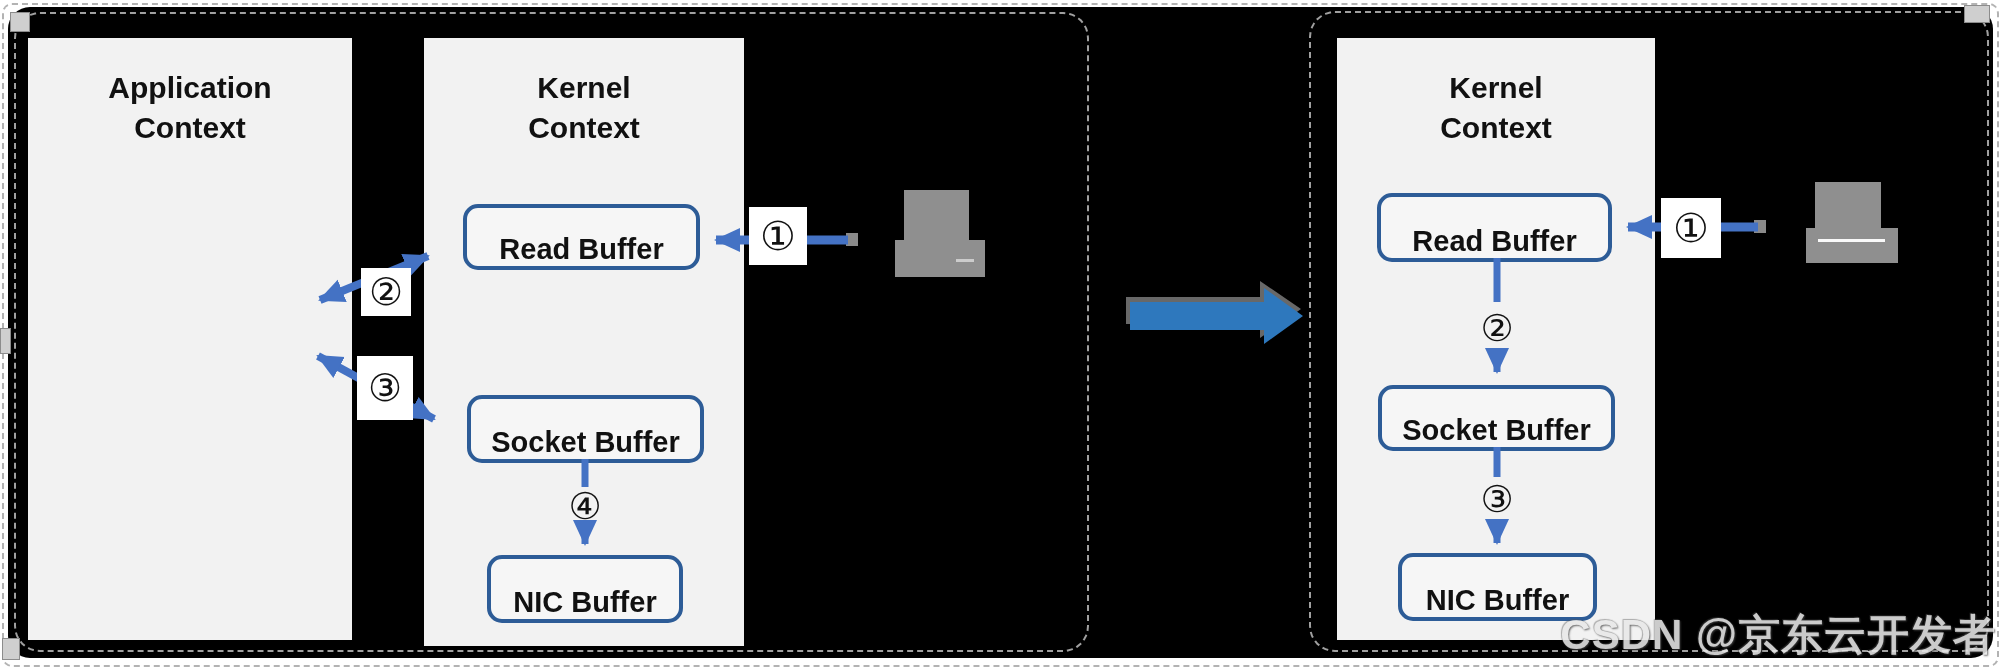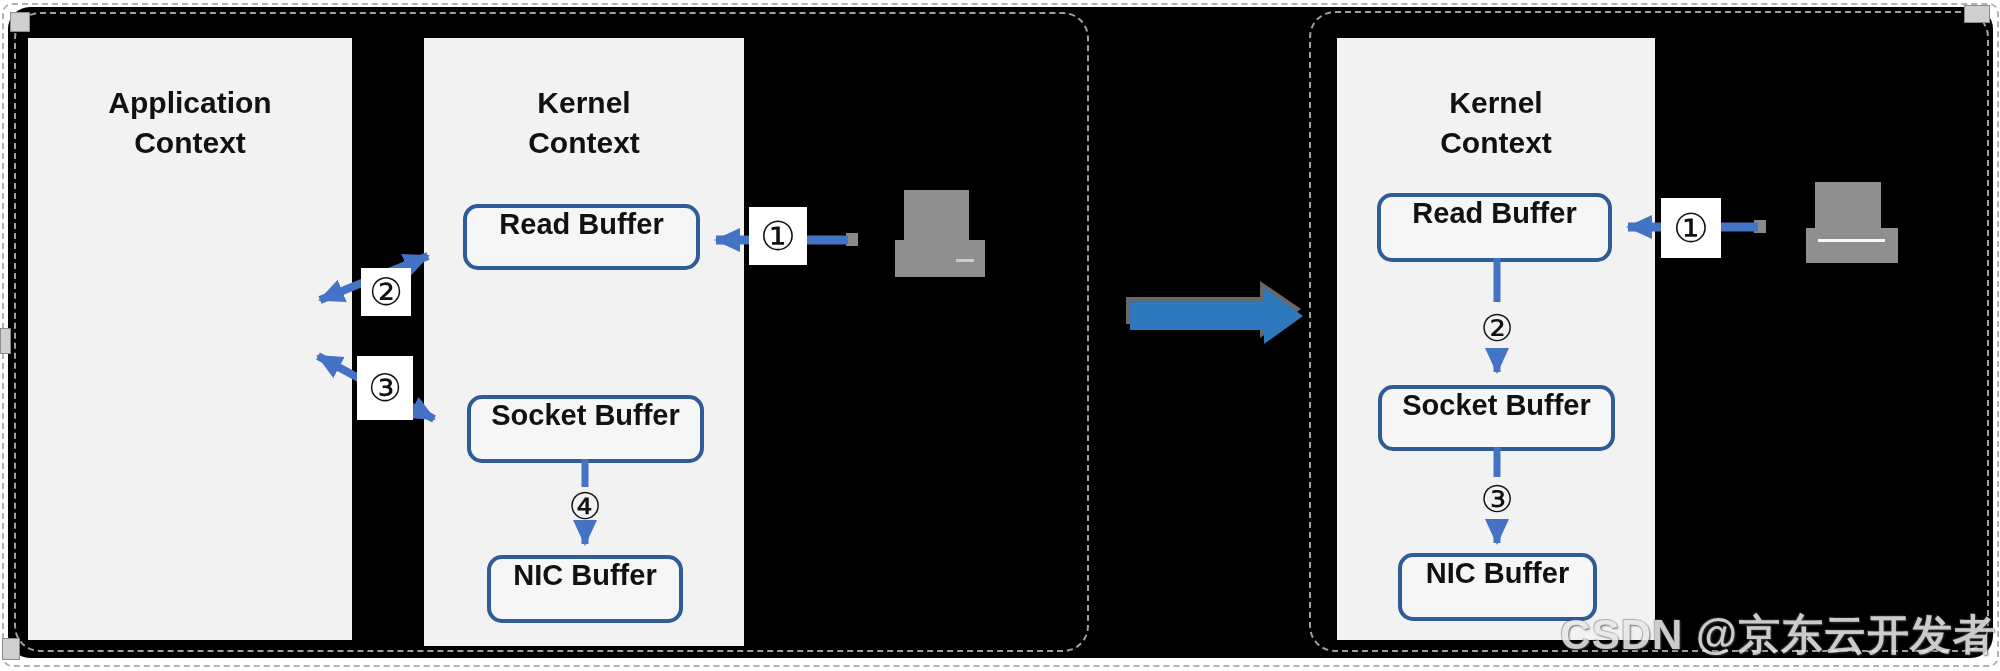--- a/index.html
+++ b/index.html
@@ -12,24 +12,24 @@
   .canvas{position:relative;width:2000px;height:671px;background:var(--page-bg);overflow:hidden;
           font-family:"Liberation Sans","DejaVu Sans",sans-serif;}
   .abs{position:absolute;}
   .black-slide{left:8px;top:7px;width:1985px;height:651px;border-radius:22px;background:var(--slide-bg);}
   .outer-dashed{left:2px;top:3px;width:1993px;height:660px;border:2px dashed #b3b3b3;border-radius:10px;}
   .panel-dashed{border:2px dashed var(--dash-gray);border-radius:26px;}
   .panel-dashed.left{left:14px;top:12px;width:1071px;height:636px;}
   .panel-dashed.right{left:1309px;top:11px;width:676px;height:637px;}
   .handle{background:#cfcfcf;border:1px solid #8c8c8c;}
   .col{background:var(--column-bg);}
-  .col-title{padding-top:2px;text-align:center;font-weight:bold;font-size:30px;line-height:1.32;color:var(--text-black);margin-top:43px;}
+  .col-title{padding-top:30px;text-align:center;font-weight:bold;font-size:30px;line-height:1.32;color:var(--text-black);}
   .col-title span{display:block;}
   .dbox{background:var(--box-bg);border:4px solid var(--box-border);border-radius:15px;
-        display:flex;align-items:flex-start;justify-content:center;text-align:center;
+        display:flex;align-items:flex-end;justify-content:center;text-align:center;
         font-weight:bold;font-size:29px;line-height:1.15;color:var(--text-black);}
   .badge{background:#ffffff;display:flex;align-items:center;justify-content:center;}
   .stepnum{font-family:"DejaVu Sans",sans-serif;font-size:40px;color:var(--text-black);line-height:1;
            display:flex;align-items:center;justify-content:center;}
   .stepnum.plain{font-size:37px;}
   .disk{position:absolute;}
   .disk .d-top{position:absolute;left:10%;top:0;width:72%;height:55%;background:var(--disk-gray);}
   .disk .d-body{position:absolute;left:0;top:55%;width:100%;height:42%;background:var(--disk-gray);}
   .disk .d-line{position:absolute;background:#ffffff;height:3px;}
   .disk.left .d-line{left:68%;top:77%;width:20%;opacity:.55;}

